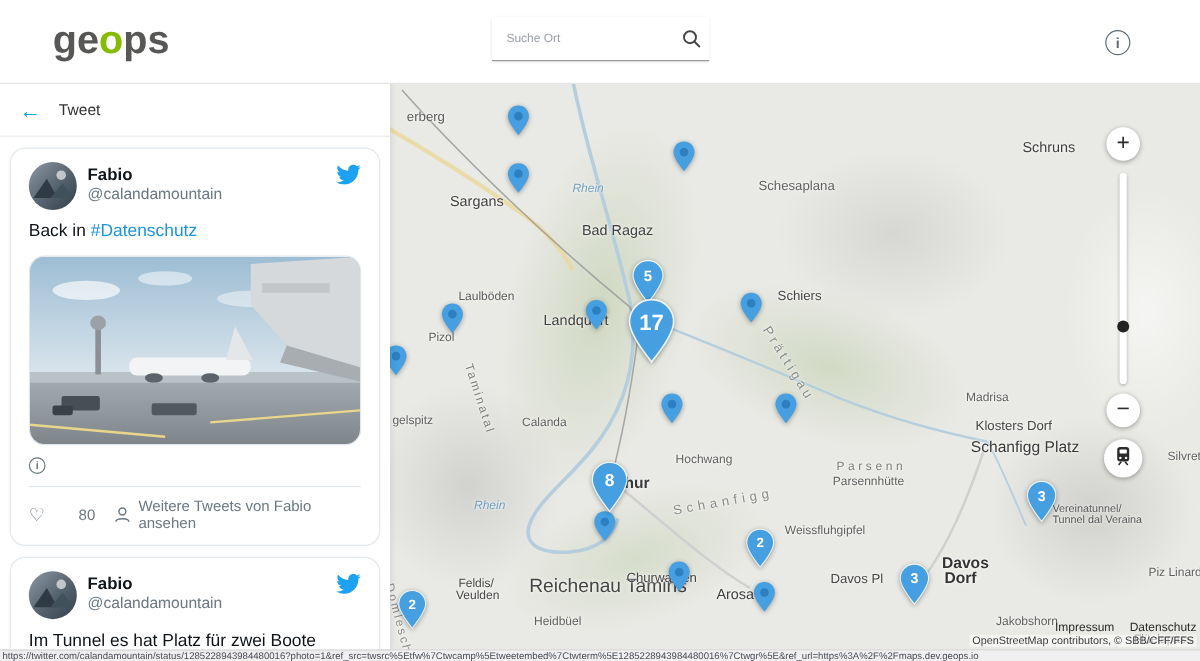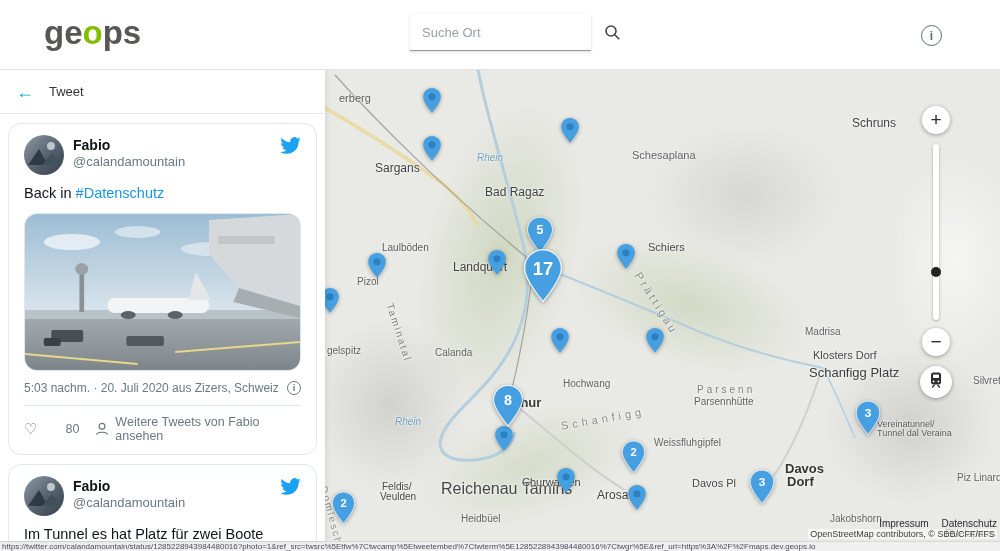--- a/index.html
+++ b/index.html
@@ -6,21 +6,21 @@
   html,body { margin:0; padding:0; }
   body { font-family:"Liberation Sans", sans-serif; background:#fff; }
   .app { position:relative; width:1000px; height:551px; overflow:hidden; background:#fca5a5; }
 
   
   .topbar { position:relative; height:70px; background:#fff; border-bottom:1px solid #e4e4e4; z-index:10; }
   .logo { position:absolute; left:44px; top:14px; font-size:33px; font-weight:700; letter-spacing:0px; color:#575756; }
   .logo .logo-o { color:#84bd00; }
   .search-box { position:absolute; left:410px; top:14px; width:181px; height:37px; background:#fff;
     box-shadow:0 1px 3px rgba(0,0,0,.14); border-bottom:1px solid #9a9a9a; display:flex; align-items:center; }
-  .search-box input { border:none; outline:none; flex:1; padding:0 6px 0 12px; font-size:13px; color:#333; background:transparent; font-family:"Liberation Sans", sans-serif; }
+  .search-box input { border:none; outline:none; flex:1; padding:0 6px 0 12px; font-size:10px; color:#333; background:transparent; font-family:"Liberation Sans", sans-serif; }
   .search-box input::placeholder { color:#9aa0a6; }
   .search-icon { width:30px; display:flex; justify-content:center; cursor:pointer; }
   .round-info { width:21px; height:21px; border:1.5px solid #5f6b75; border-radius:50%; color:#5f6b75;
     display:flex; align-items:center; justify-content:center; font-size:12px; font-weight:700; }
   .header-info { position:absolute; right:58px; top:25px; cursor:pointer; }
 
   
   .content { display:flex; height:471px; }
 
   
@@ -168,21 +168,20 @@
             <ellipse cx="160" cy="101" rx="8" ry="4" fill="#5c636a"></ellipse>
             <rect x="0" y="105" width="293" height="53" fill="url(#ground)"></rect>
             <rect x="28" y="116" width="34" height="12" rx="2" fill="#474e54"></rect>
             <rect x="20" y="124" width="18" height="8" rx="2" fill="#3a4146"></rect>
             <rect x="108" y="122" width="40" height="10" rx="2" fill="#51585e"></rect>
             <line x1="0" y1="140" x2="120" y2="150" stroke="#e8d78a" stroke-width="2"></line>
             <line x1="160" y1="138" x2="293" y2="128" stroke="#e8d78a" stroke-width="2"></line>
           </svg>
         </div>
         <div class="tc-meta">
-          <span>5:03 nachm. · 20. Juli 2020 aus Zizers, Schweiz</span>
           <span class="round-info">i</span>
         </div>
         <div class="tc-actions">
           <span class="heart">♡</span>
           <span class="likes">80</span>
           <span class="person-icon">
             <svg width="14" height="14" viewBox="0 0 14 14">
                 <circle cx="7" cy="4.3" r="2.9" fill="none" stroke="#697882" stroke-width="1.2"></circle>
                 <path d="M1.6 12.8 C1.6 9.4 12.4 9.4 12.4 12.8" fill="none" stroke="#697882" stroke-width="1.2"></path>
               </svg>
@@ -257,21 +256,21 @@
           <div class="map-label" style="left: 329px; top: 346px; font-size: 10px; color: rgb(95, 95, 95); margin-top: 21px;">Weissfluhgipfel</div>
           <div class="map-label" style="left: 318px; top: 200px; font-size: 11px; color: rgb(138, 138, 138); letter-spacing: 3px; transform: rotate(58deg);">Prättigau</div>
           <div class="map-label" style="left: 235px; top: 350px; font-size: 11px; color: rgb(138, 138, 138); letter-spacing: 4px; transform: rotate(-10deg);">Schanfigg</div>
           <div class="map-label" style="left: 70px; top: 346px; font-size: 10px; color: rgb(111, 159, 192); font-style: italic;">Rhein</div>
           <div class="map-label" style="left: 186px; top: 326px; font-size: 13px; color: rgb(58, 58, 58); font-weight: 700;">Chur</div>
           <div class="map-label" style="left: 116px; top: 374px; font-size: 16px; color: rgb(69, 69, 69); margin-top: 36px;">Reichenau Tamins</div>
           <div class="map-label" style="left: 57px; top: 411px; font-size: 10px; color: rgb(69, 69, 69);">Feldis/</div>
           <div class="map-label" style="left: 55px; top: 421px; font-size: 10px; color: rgb(69, 69, 69);">Veulden</div>
           <div class="map-label" style="left: 197px; top: 406px; font-size: 11px; color: rgb(69, 69, 69);">Churwalden</div>
           <div class="map-label" style="left: 272px; top: 419px; font-size: 12px; color: rgb(64, 64, 64);">Arosa</div>
-          <div class="map-label" style="left: 112px; top: 443px; font-size: 10px; color: rgb(95, 95, 95); padding-left: 24px;">Heidbüel</div>
+          <div class="map-label" style="left: 96px; top: 443px; font-size: 10px; color: rgb(95, 95, 95); padding-left: 24px;">Heidbüel</div>
           <div class="map-label" style="left: 367px; top: 407px; font-size: 11px; color: rgb(69, 69, 69);">Davos Pl</div>
           <div class="map-label" style="left: 460px; top: 392px; font-size: 13px; color: rgb(51, 51, 51); font-weight: 700;">Davos</div>
           <div class="map-label" style="left: 462px; top: 405px; font-size: 13px; color: rgb(51, 51, 51); font-weight: 700;">Dorf</div>
           <div class="map-label" style="left: 505px; top: 443px; font-size: 10px; color: rgb(95, 95, 95);">Jakobshorn</div>
           <div class="map-label" style="left: 552px; top: 350px; font-size: 9px; color: rgb(85, 85, 85);">Vereinatunnel/</div>
           <div class="map-label" style="left: 552px; top: 359px; font-size: 9px; color: rgb(85, 85, 85);">Tunnel dal Veraina</div>
           <div class="map-label" style="left: 632px; top: 402px; font-size: 10px; color: rgb(95, 95, 95);">Piz Linard</div>
           <div class="map-label" style="left: 648px; top: 305px; font-size: 10px; color: rgb(95, 95, 95);">Silvretta</div>
           <div class="map-label" style="left: 620px; top: 458px; font-size: 10px; color: rgb(95, 95, 95);">Flüelapass</div>
           <div class="map-label" style="left: 4px; top: 415px; font-size: 10px; color: rgb(138, 138, 138); letter-spacing: 2px; transform: rotate(75deg);">Domleschg</div>

